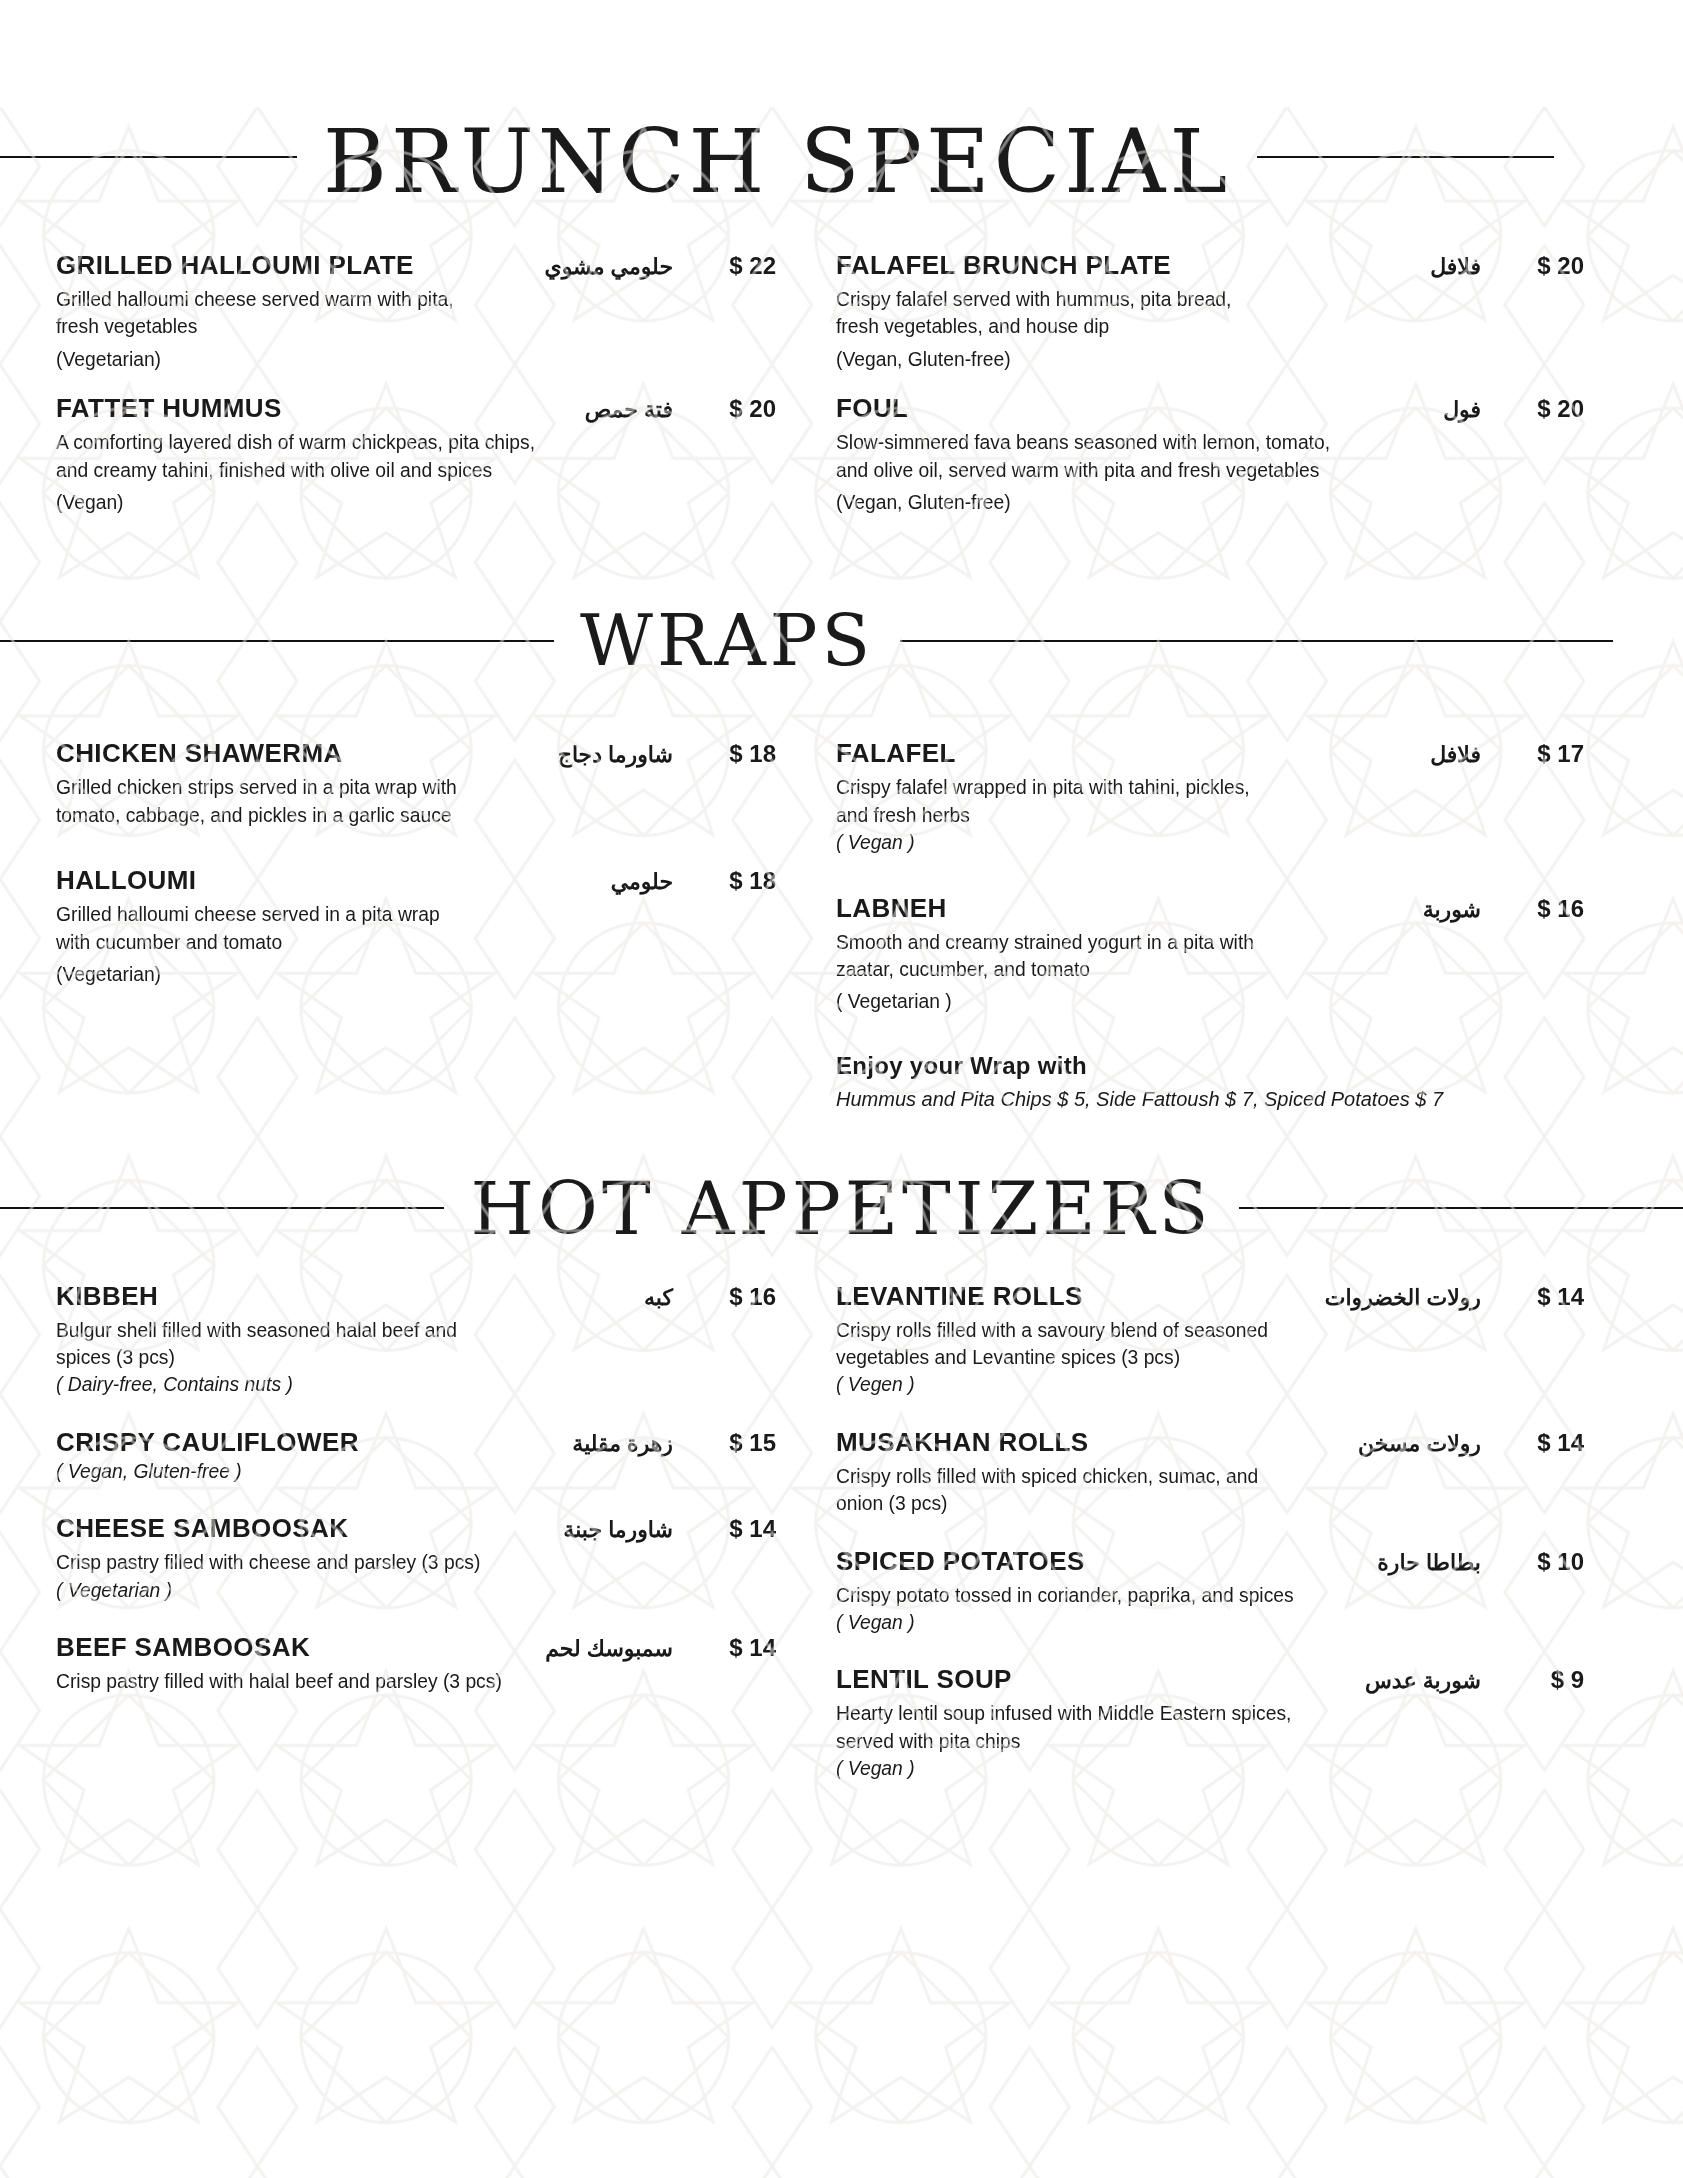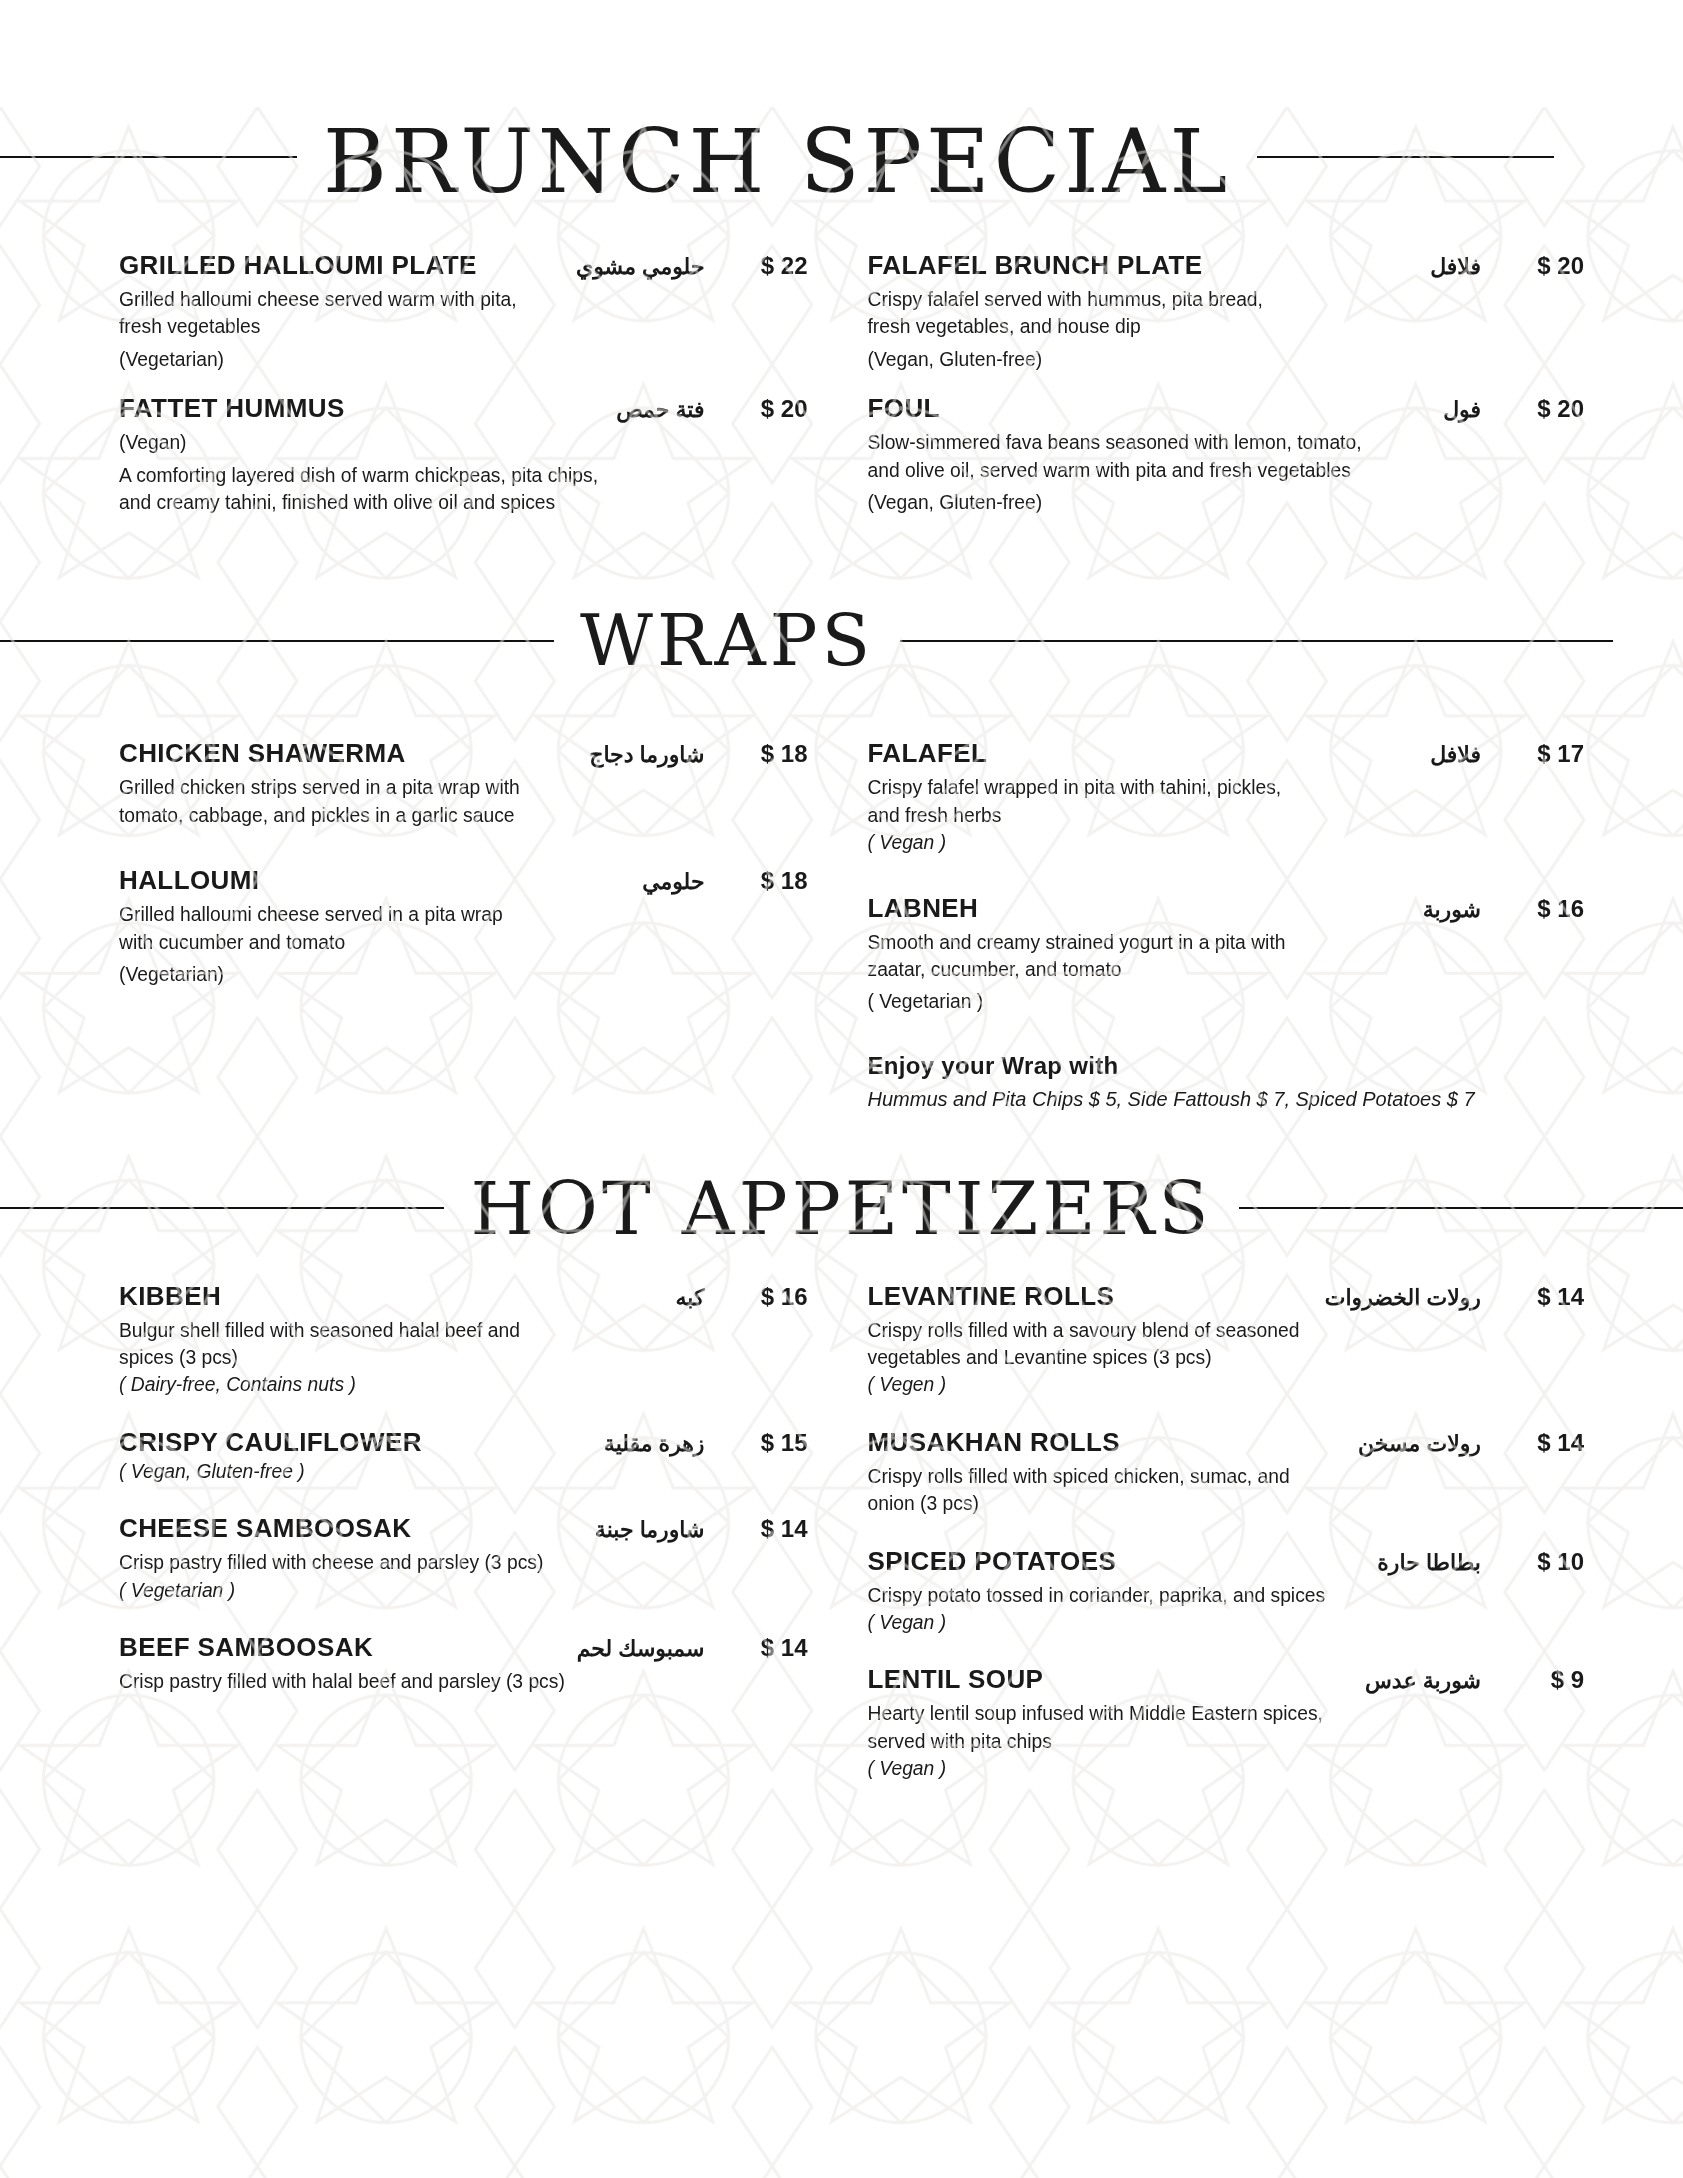--- a/index.html
+++ b/index.html
@@ -78,21 +78,21 @@
   .head-wraps .rule.right { max-width: 713px; }
 
   .head-hot { margin-top: 61px; }
   .head-hot .rule.left { max-width: 465px; }
   .head-hot .rule.right { max-width: 465px; }
 
   
   .columns {
     display: flex;
     gap: 0px;
-    padding: 0 99px 0 119px;
+    padding: 0 99px 0 56px;
     box-sizing: border-box;
   }
   .col {
     width: 50%;
     box-sizing: border-box;
   }
   .col.left { padding-right: 44px; }
   .col.right { padding-left: 16px; }
 
   .item { margin-bottom: 22px; }
@@ -202,23 +202,23 @@
 fresh vegetables</div>
         <div class="item-desc">(Vegetarian)</div>
       </div>
 
       <div class="item">
         <div class="item-head">
           <span class="item-name">FATTET HUMMUS</span>
           <span class="item-ar">فتة حمص</span>
           <span class="item-price">$ 20</span>
         </div>
-        <div class="item-desc">(Vegan)</div>
         <div class="item-desc" style="white-space:pre-line">A comforting layered dish of warm chickpeas, pita chips,
 and creamy tahini, finished with olive oil and spices</div>
+        <div class="item-desc">(Vegan)</div>
       </div>
 
     </div>
     <div class="col right">
 
       <div class="item">
         <div class="item-head">
           <span class="item-name">FALAFEL BRUNCH PLATE</span>
           <span class="item-ar">فلافل</span>
           <span class="item-price">$ 20</span>

